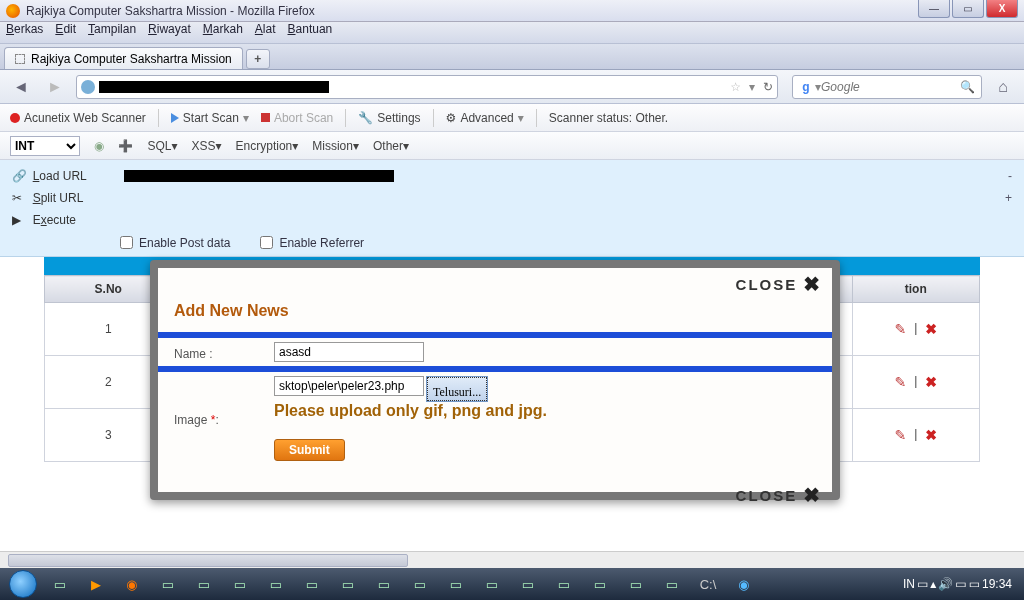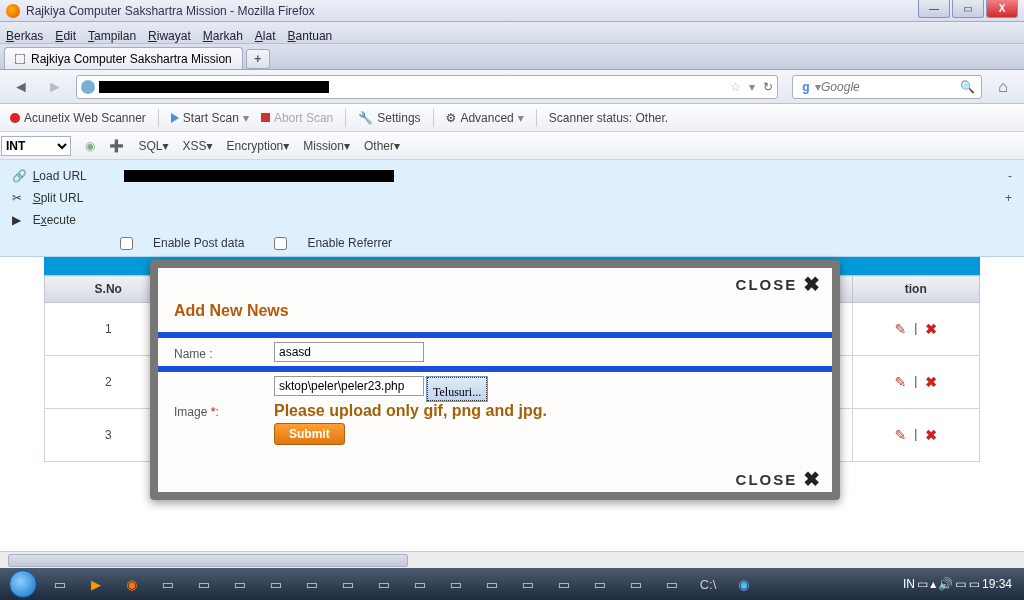--- a/index.html
+++ b/index.html
@@ -3,71 +3,71 @@
 <meta charset="utf-8">
 <style>
 *{box-sizing:border-box;margin:0;padding:0;font-family:"Segoe UI",Tahoma,sans-serif;font-size:12px}
 body{background:#fff;width:1024px;height:600px;overflow:hidden;position:relative}
 .titlebar{height:22px;background:linear-gradient(#eef0f7,#d9deee);display:flex;align-items:center;padding:0 6px;border-bottom:1px solid #aab}
 .titlebar .ff-icon{width:14px;height:14px;background:radial-gradient(circle at 40% 40%,#ffb400,#e54e00);border-radius:50%;margin-right:6px}
 .titlebar-title{color:#334;font-size:12px}
 .winbtns{position:absolute;right:6px;top:0;display:flex}
 .winbtn{width:32px;height:18px;background:linear-gradient(#e7eaf3,#c7cee2);border:1px solid #8895b7;border-top:none;display:flex;align-items:center;justify-content:center;font-size:10px;color:#334;border-radius:0 0 3px 3px;margin-left:2px}
 .winbtn.close{background:linear-gradient(#f28083,#d02a2e);color:#fff;font-weight:bold}
-.menubar{height:22px;background:linear-gradient(#e8ebf3,#d3d9e9);display:flex;align-items:flex-end;padding:0 6px;gap:12px;border-bottom:1px solid #b8c0d4}
+.menubar{height:22px;background:linear-gradient(#e8ebf3,#d3d9e9);display:flex;align-items:flex-start;padding:0 6px;gap:12px;border-bottom:1px solid #b8c0d4}
 .menubar span{color:#223}
 .menubar span u{text-decoration:underline}
 .tabstrip{height:26px;background:linear-gradient(#dde2ee,#c6cde0);display:flex;align-items:flex-end;padding:0 4px;border-bottom:1px solid #9aa4bd}
 .tab{height:22px;background:linear-gradient(#fafbfd,#e8ecf3);border:1px solid #a4acc2;border-bottom:none;border-radius:4px 4px 0 0;padding:0 10px;display:flex;align-items:center;margin-right:3px}
 .tab .dashed{width:10px;height:10px;border:1px dashed #888;margin-right:6px}
 .newtab{width:24px;height:20px;background:linear-gradient(#f3f5fa,#dbe0ec);border:1px solid #a4acc2;border-radius:3px;display:flex;align-items:center;justify-content:center;font-weight:bold;color:#555}
 .navbar{height:34px;background:linear-gradient(#f4f6fa,#e3e8f1);display:flex;align-items:center;padding:0 8px;gap:8px;border-bottom:1px solid #b8c0d4}
 .navbtn{width:26px;height:26px;display:flex;align-items:center;justify-content:center;color:#667;font-size:16px}
 .urlbar{flex:1;height:24px;background:#fff;border:1px solid #a8afc2;border-radius:3px;display:flex;align-items:center;padding:0 4px;margin-right:6px}
 .urlbar .globe{width:14px;height:14px;background:#7ab0d8;border-radius:50%;margin-right:4px}
 .urlbar .blk{background:#000;height:12px;flex:0 0 230px}
 .urlbar .spacer{flex:1}
 .gbox{width:190px;height:24px;background:#fff;border:1px solid #a8afc2;border-radius:3px;display:flex;align-items:center;padding:0 6px}
 .gbox .glogo{width:14px;height:14px;display:flex;align-items:center;justify-content:center;font-weight:bold;color:#4285f4;margin-right:2px}
 .gbox input{border:none;outline:none;color:#888;font-style:italic;width:110px}
 .acubar{height:28px;background:linear-gradient(#fdfdfe,#eef0f5);display:flex;align-items:center;padding:0 10px;gap:12px;border-bottom:1px solid #cfd4e0}
 .acubar .item{display:flex;align-items:center;gap:4px;color:#444}
 .acubar .red-dot{width:10px;height:10px;background:#d22;border-radius:50%}
 .acubar .play{width:0;height:0;border-left:8px solid #4a8ee0;border-top:5px solid transparent;border-bottom:5px solid transparent}
 .acubar .stop{width:9px;height:9px;background:#c33}
-.toolbar2{height:28px;background:linear-gradient(#fcfdfe,#eceff5);display:flex;align-items:center;padding:0 1px;gap:14px;border-bottom:1px solid #cfd4e0}
+.toolbar2{height:28px;background:linear-gradient(#fcfdfe,#eceff5);display:flex;align-items:center;padding:0 10px;gap:14px;border-bottom:1px solid #cfd4e0}
 .toolbar2 select{width:70px;height:20px;background:#fff;border:1px solid #aab0c4;font-weight:bold}
 .toolbar2 .link{color:#444}
 .panel{background:#dff0fd;padding:4px 10px 6px 10px;border-bottom:1px solid #b9d4ea}
 .panel table{width:100%}
 .panel td.lbl{width:110px;color:#333;padding:3px 0}
 .panel td.lbl u{text-decoration:underline}
 .panel .blk2{background:#000;height:12px;width:270px}
 .panel .ckrow{display:flex;align-items:center;gap:30px;padding:4px 0 0 110px}
-.panel .ckrow label{display:flex;align-items:center;gap:20px;color:#334}
+.panel .ckrow label{display:flex;align-items:flex-start;gap:6px;color:#334}
 .panel input[type=checkbox]{width:13px;height:13px}
 .bluehdr{height:18px;background:#0499da;margin:0 44px}
 .tblarea{padding:0 44px}
 table.grid{width:100%;border-collapse:collapse}
 table.grid th{background:linear-gradient(#f1f2f6,#d6d9e3);border:1px solid #bfc4d0;padding:6px;text-align:center;font-weight:bold;color:#333}
 table.grid td{border:1px solid #cfd3dd;padding:18px 10px;text-align:center;color:#444}
 .act-icons{display:flex;gap:8px;justify-content:center}
 .pencil{color:#b33;font-size:14px}
 .del{color:#c22;font-weight:bold;font-size:14px}
 .modal-back{position:absolute;left:150px;top:260px;width:690px;height:240px;background:#777;border-radius:4px;padding:8px;box-shadow:0 3px 10px rgba(0,0,0,.4)}
 .modal{width:100%;height:100%;background:#fefdfb}
 .modal .closebar{display:flex;justify-content:flex-end;align-items:center;padding:4px 10px;gap:6px}
 .modal .closebar span{font-size:15px;font-weight:bold;letter-spacing:2px;color:#333}
 .modal .closebar .x{font-size:20px;color:#222}
 .modal h2{color:#b35a0c;font-size:16px;font-weight:bold;padding:2px 16px 12px}
 .modal .row{display:flex;align-items:center;padding:4px 16px;border-top:6px solid #1d4ed8}
 .modal .row .lbl2{width:100px;color:#555;padding-top:3px}
 .modal .row input[type=text]{width:150px;height:20px;border:1px solid #999;padding:0 4px;font-family:Arial}
 .modal .warn{color:#a16207;font-weight:bold;font-size:16px}
-.modal .submit{background:linear-gradient(#ffa030,#e07510);border:1px solid #b06010;color:#fff;font-weight:bold;padding:3px 14px;border-radius:3px;margin-top:3px}
+.modal .submit{background:linear-gradient(#ffa030,#e07510);border:1px solid #b06010;color:#fff;font-weight:bold;padding:3px 14px;border-radius:3px;margin-top:19px}
 .modal .req{color:#d00}
 .browse{height:26px;border:1px solid #7499c8;background:linear-gradient(#e1ecf8,#c0d3ec);padding:8px 6px;font-family:Liberation Serif, serif}
 .taskbar{position:absolute;bottom:0;left:0;right:0;height:32px;background:linear-gradient(#4c5a6f,#1d2a3d);display:flex;align-items:center;padding:0 4px}
 .orb{width:38px;height:32px;display:flex;align-items:center;justify-content:center}
 .orb .c{width:28px;height:28px;border-radius:50%;background:radial-gradient(circle at 40% 40%,#8fd0ff,#0b6bbf);border:1px solid #0a4f90}
 .tb-ic{width:36px;height:26px;display:flex;align-items:center;justify-content:center;color:#aeb;font-size:13px}
 .tray{margin-left:auto;display:flex;align-items:center;gap:2px;color:#fff;padding-right:8px}
 .scrollh{position:absolute;left:0;right:0;bottom:32px;height:17px;background:#ededed;border-top:1px solid #ccc;display:flex;align-items:center}
 .scrollh .thumb{width:400px;height:13px;background:linear-gradient(#dde0e8,#c4c9d6);border:1px solid #aab0c4;border-radius:2px;margin-left:8px}
 .small-ic{width:14px;height:14px;display:inline-block}

